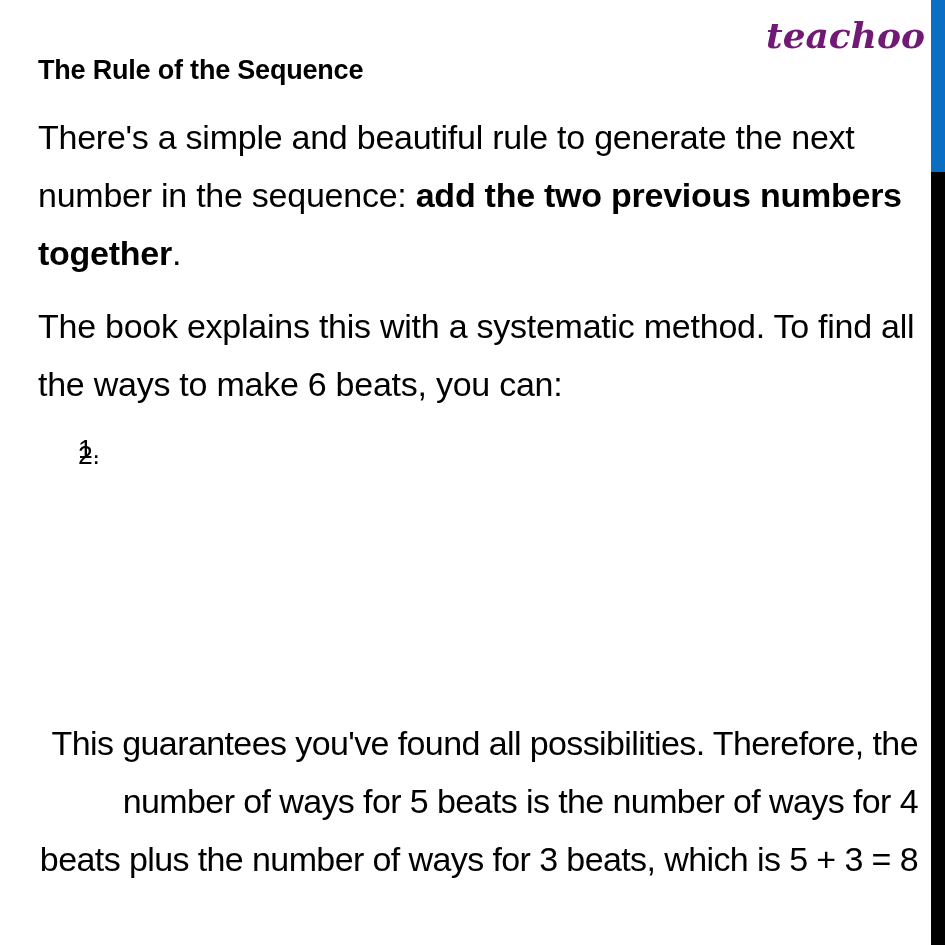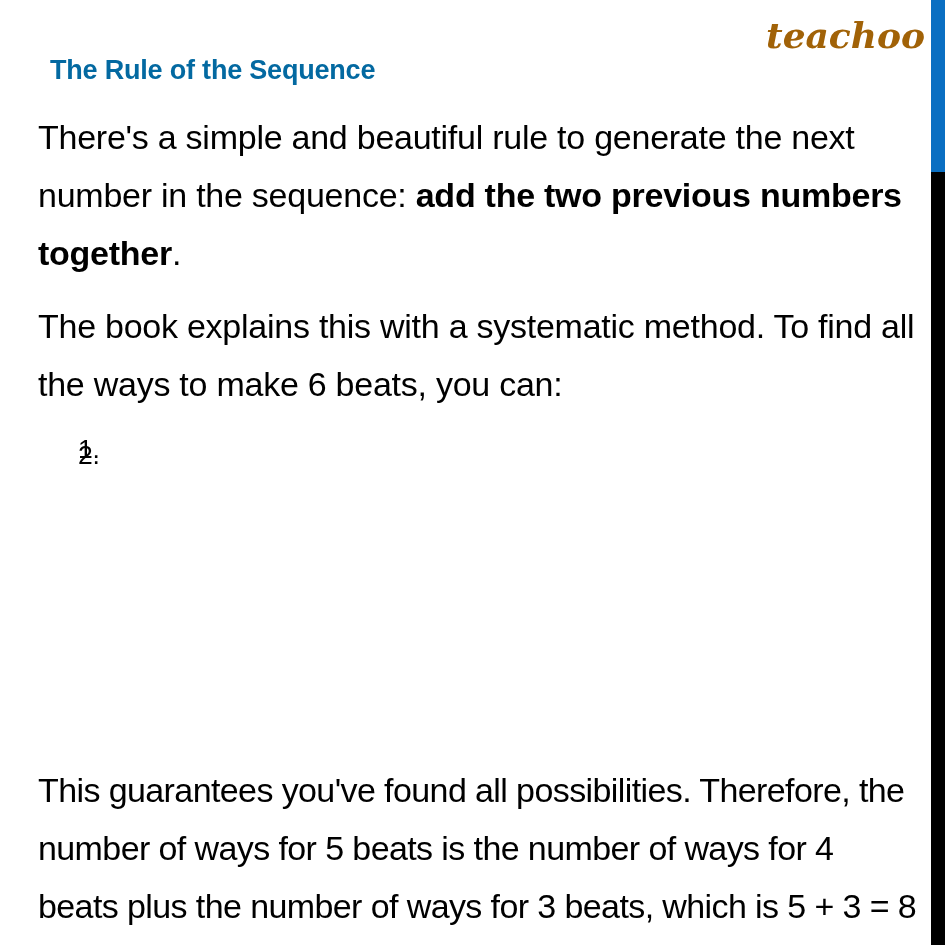--- a/index.html
+++ b/index.html
@@ -5,33 +5,33 @@
   html, body { margin:0; padding:0; }
   body {
     width:945px; height:945px; background:#ffffff; position:relative; overflow:hidden;
     font-family:"Liberation Sans", "DejaVu Sans", sans-serif; color:#000;
   }
   .side-blue { position:absolute; left:931px; top:0; width:14px; height:172px; background:#0a6fc2; }
   .side-black { position:absolute; left:931px; top:172px; width:14px; height:773px; background:#000; }
   .logo {
     position:absolute; left:766px; top:14px;
     font-family:"DejaVu Serif", serif; font-style:italic; font-weight:bold;
-    font-size:36px; letter-spacing:0px; color:#a16207;
+    font-size:36px; letter-spacing:0px; color:#701a75;
   }
   .title {
-    position:absolute; left:50px; top:55px; font-size:27px; font-weight:bold; color:#0369a1;
+    position:absolute; left:38px; top:55px; font-size:27px; font-weight:bold; color:#000000;
     letter-spacing:-0.2px;
   }
   .para { position:absolute; left:38px; width:880px; font-size:34px; line-height:58px; letter-spacing:-0.25px; }
   .p1 { top:108px; }
   .p2 { top:297px; }
   .list { position:absolute; left:38px; top:420px; width:880px; font-size:26.5px; letter-spacing:-0.25px; }
   .item { position:relative; line-height:58px; padding-left:88px; margin-bottom:6px; }
   .num { position:absolute; left:40px; top:0; }
-  .p3 { top:761px; letter-spacing:-0.6px; }
+  .p3 { top:714px; letter-spacing:-0.6px;text-align:right; }
 </style>
 </head>
 <body>
 
 <div class="side-blue"></div>
 <div class="side-black"></div>
 
 <div class="logo">teachoo</div>
 
 <div class="title">The Rule of the Sequence</div>

